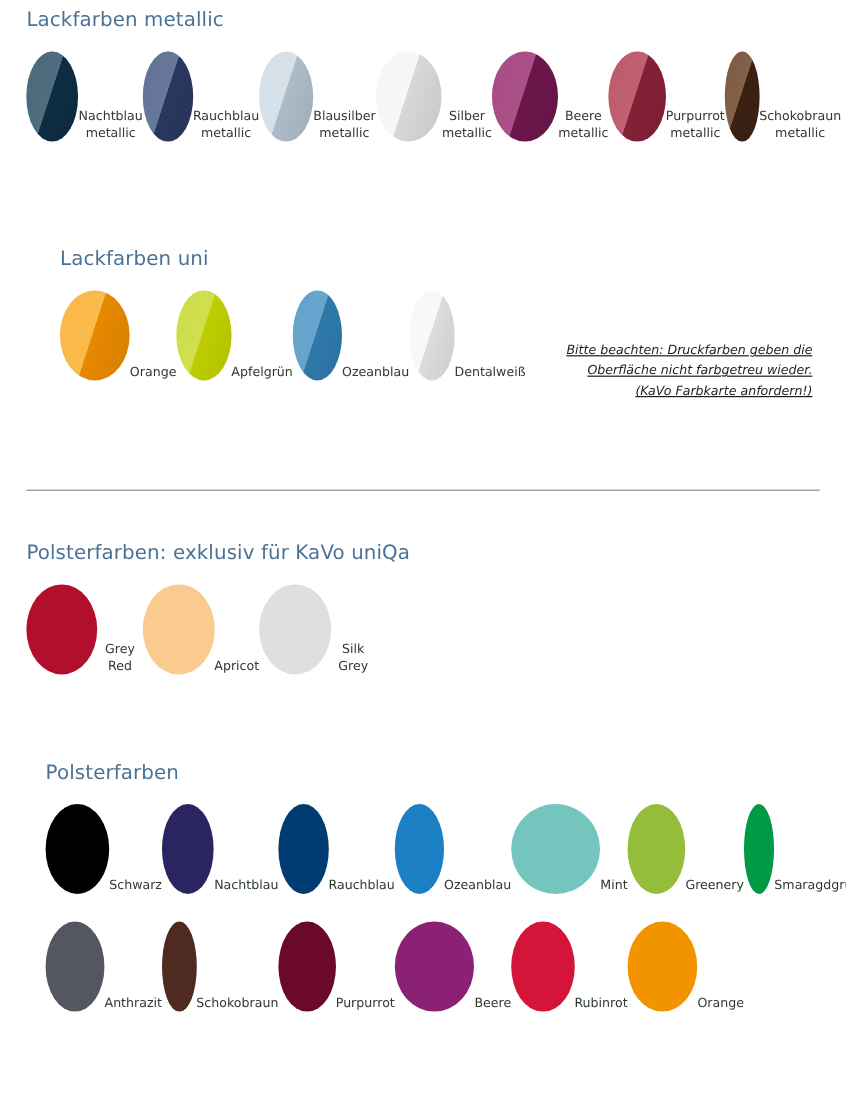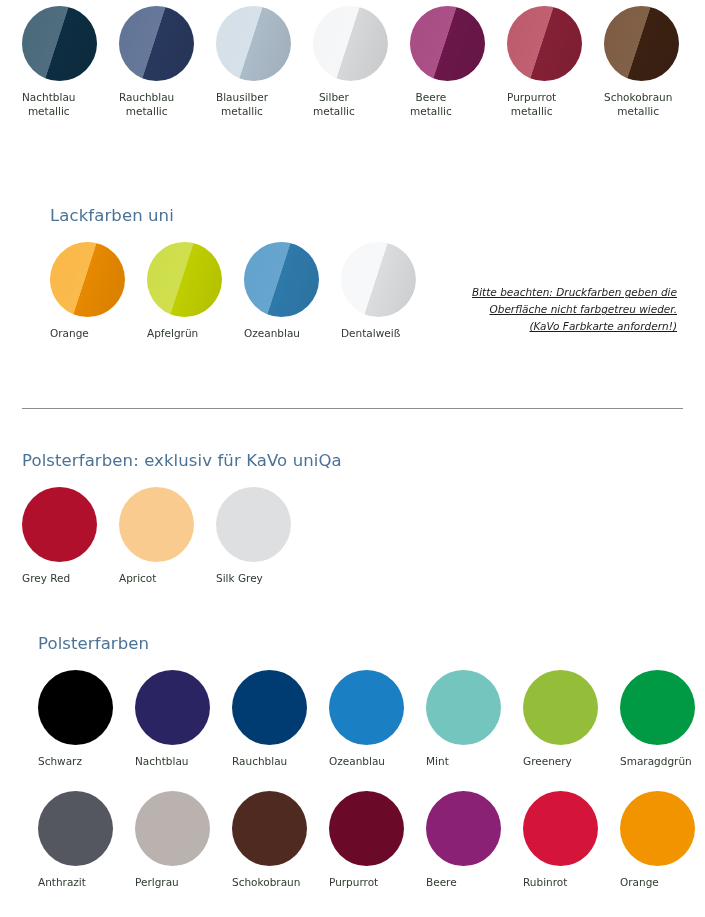--- a/index.html
+++ b/index.html
@@ -47,22 +47,22 @@
   
   .swatch-row {
     display: flex;
     align-items: flex-start;
   }
 
   .swatch-cell {
     width: 97px;
     flex: 0 0 97px;
     display: flex;
-    flex-direction: column;
-    align-items: flex-start;
+    flex-direction: row;
+    align-items: flex-end;
   }
 
   .swatch {
     width: 75px;
     height: 75px;
     border-radius: 50%;
     position: relative;
     overflow: hidden;
   }
 
@@ -120,20 +120,21 @@
 
   .rows-gap { margin-top: 23px; }
   .title-gap { margin-bottom: 16px; }
 </style>
 </head>
 <body>
 
 <div class="page">
 
   <div class="section" id="sec-metallic">
+    <h2 class="section-title title-gap">Lackfarben metallic</h2>
     <div class="swatch-row">
         <div class="swatch-cell">
           <div class="swatch gloss" style="background: linear-gradient(108deg, rgb(46, 82, 102) 0%, rgb(46, 82, 102) 47%, rgb(14, 48, 70) 47.5%, rgb(14, 48, 70) 100%);"></div>
           <div class="swatch-label">
             <div>Nachtblau</div>
             <div>metallic</div>
           </div>
         </div>
         <div class="swatch-cell">
           <div class="swatch gloss" style="background: linear-gradient(108deg, rgb(74, 95, 134) 0%, rgb(74, 95, 134) 47%, rgb(43, 59, 99) 47.5%, rgb(43, 59, 99) 100%);"></div>
@@ -292,26 +293,20 @@
         </div>
       </div>
     <div class="swatch-row rows-gap">
         <div class="swatch-cell">
           <div class="swatch" style="background: rgb(84, 87, 96);"></div>
           <div class="swatch-label">
             <div>Anthrazit</div>
           </div>
         </div>
         <div class="swatch-cell">
-          <div class="swatch" style="background: rgb(186, 178, 174);"></div>
-          <div class="swatch-label">
-            <div>Perlgrau</div>
-          </div>
-        </div>
-        <div class="swatch-cell">
           <div class="swatch" style="background: rgb(79, 42, 32);"></div>
           <div class="swatch-label">
             <div>Schokobraun</div>
           </div>
         </div>
         <div class="swatch-cell">
           <div class="swatch" style="background: rgb(107, 10, 40);"></div>
           <div class="swatch-label">
             <div>Purpurrot</div>
           </div>

